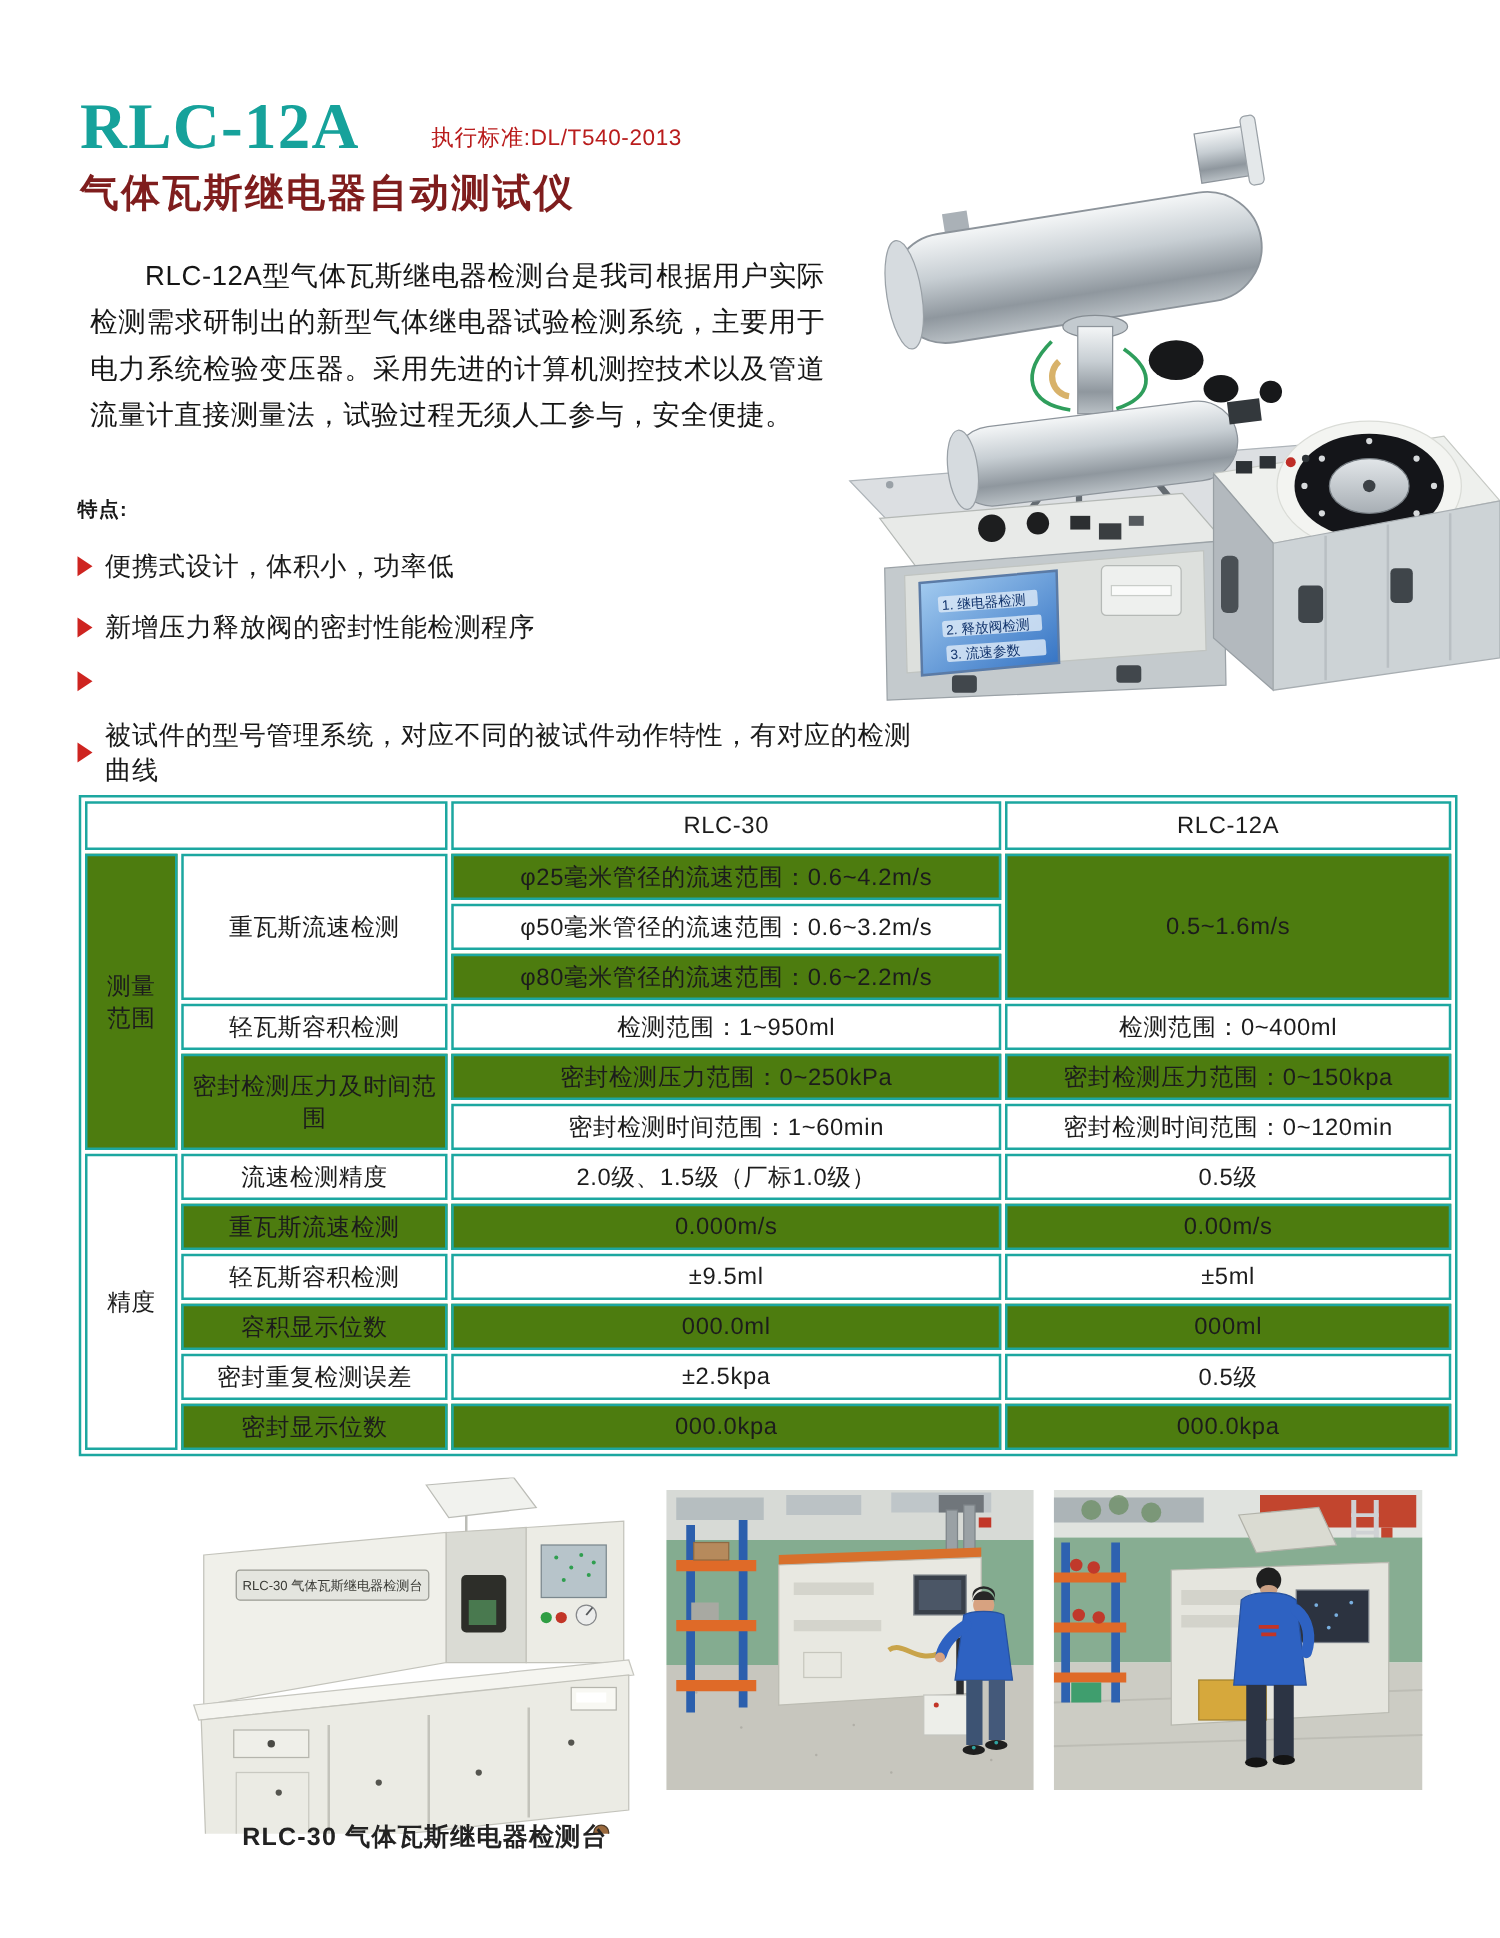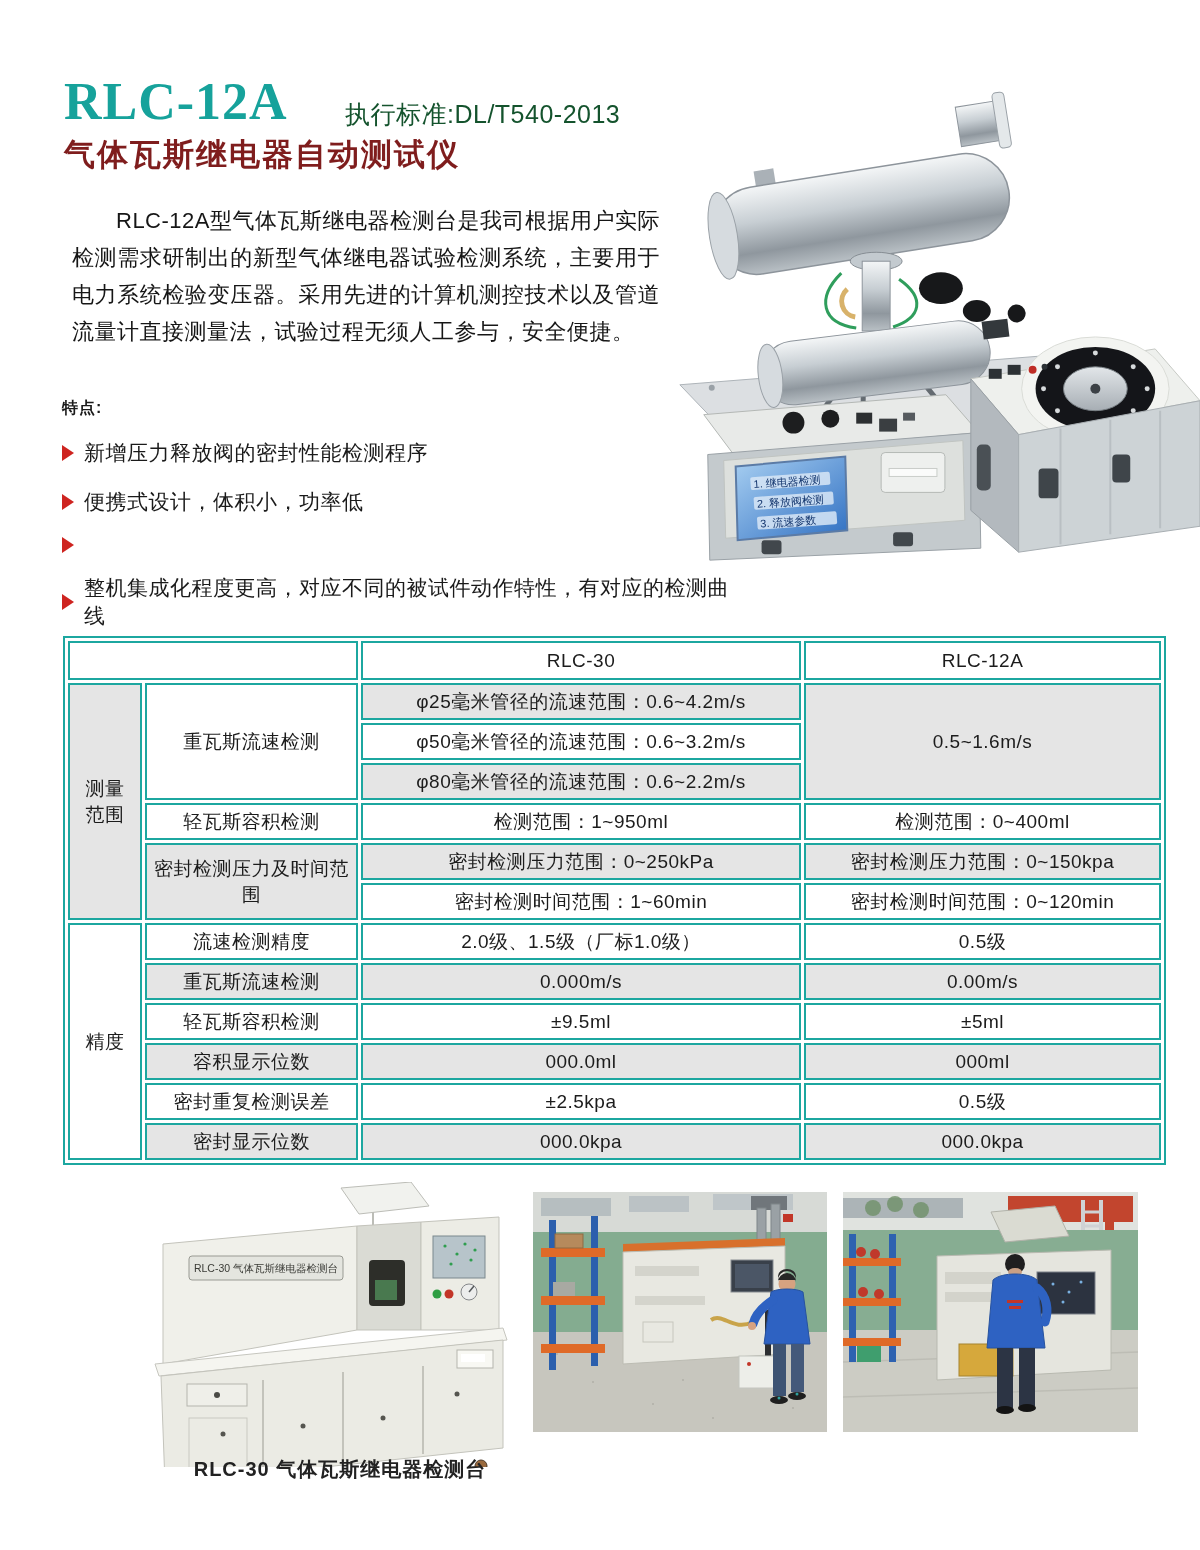--- a/index.html
+++ b/index.html
@@ -7,21 +7,21 @@
     position:relative;width:1200px;height:1490px;background:#ffffff;overflow:hidden;
     font-family:"Liberation Sans","DejaVu Sans",sans-serif;color:#1a1a1a;
   }
   
   .title{
     position:absolute;left:64px;top:72px;margin:0;
     font-family:"Liberation Serif","DejaVu Serif",serif;
     font-size:52px;font-weight:700;color:#16a29b;letter-spacing:1px;
   }
   .standard{
-    position:absolute;left:345px;top:98px;font-size:25px;color:#14532d;letter-spacing:0.5px;
+    position:absolute;left:345px;top:98px;font-size:18px;color:#b91c1c;letter-spacing:0.5px;
   }
   .subtitle{
     position:absolute;left:64px;top:134px;margin:0;
     font-size:31px;font-weight:700;color:#7f1d1d;letter-spacing:2px;
   }
   .description{
     position:absolute;left:60px;top:190px;width:588px;margin:12px;
     font-size:22px;line-height:37px;text-align:justify;text-indent:2em;
     color:#161616;letter-spacing:0.5px;
   }
@@ -39,21 +39,21 @@
   .spec-table{
     position:absolute;left:63px;top:636px;width:1084px;
     border-collapse:separate;border-spacing:3px;background:#ffffff;
     border:2px solid #1ca7a0;table-layout:fixed;
   }
   .spec-table td{
     border:2px solid #1ca7a0;text-align:center;vertical-align:middle;
     font-size:19px;color:#1c1c1c;padding:2px 6px;height:29px;letter-spacing:0.5px;margin-top:31px;
   }
   .spec-table td.hd{height:31px;}
-  .spec-table td.lt{background:#e5e5e5;}
+  .spec-table td.lt{background:#4d7c0f;}
   .spec-table td.wt{background:#ffffff;}
   
   .photo-bench{position:absolute;left:105px;top:1182px;width:410px;height:285px;}
   .photo-mid{position:absolute;left:533px;top:1192px;width:294px;height:240px;}
   .photo-right{position:absolute;left:843px;top:1192px;width:295px;height:240px;}
   .bench-caption{
     position:absolute;left:150px;top:1456px;width:380px;text-align:center;
     font-size:20px;font-weight:600;letter-spacing:1px;color:#222;
   }
 </style>
@@ -64,32 +64,32 @@
 
   <h1 class="title">RLC-12A</h1>
   <div class="standard">执行标准:DL/T540-2013</div>
   <h2 class="subtitle">气体瓦斯继电器自动测试仪</h2>
   <p class="description">RLC-12A型气体瓦斯继电器检测台是我司根据用户实际检测需求研制出的新型气体继电器试验检测系统，主要用于电力系统检验变压器。采用先进的计算机测控技术以及管道流量计直接测量法，试验过程无须人工参与，安全便捷。</p>
 
   <div class="features">
     <div class="features-heading">特点:</div>
     <div class="feature-item">
       <span class="tri"></span>
-      <span>新增压力释放阀的密封性能检测程序</span>
+      <span>便携式设计，体积小，功率低</span>
     </div>
     <div class="feature-item">
       <span class="tri"></span>
-      <span>便携式设计，体积小，功率低</span>
+      <span>新增压力释放阀的密封性能检测程序</span>
     </div>
     <div class="feature-item">
       <span class="tri"></span>
     </div>
     <div class="feature-item">
       <span class="tri"></span>
-      <span>整机集成化程度更高，对应不同的被试件动作特性，有对应的检测曲线</span>
+      <span>被试件的型号管理系统，对应不同的被试件动作特性，有对应的检测曲线</span>
     </div>
   </div>
 
   <svg class="product-art" viewBox="0 0 560 480" xmlns="http://www.w3.org/2000/svg">
     <defs>
       <linearGradient id="pg-steel" x1="0" y1="0" x2="0" y2="1">
         <stop offset="0" stop-color="#f4f6f7"></stop>
           <stop offset="0.4" stop-color="#c7ced3"></stop>
         <stop offset="0.75" stop-color="#8f979e"></stop>
           <stop offset="1" stop-color="#b9c0c5"></stop>

